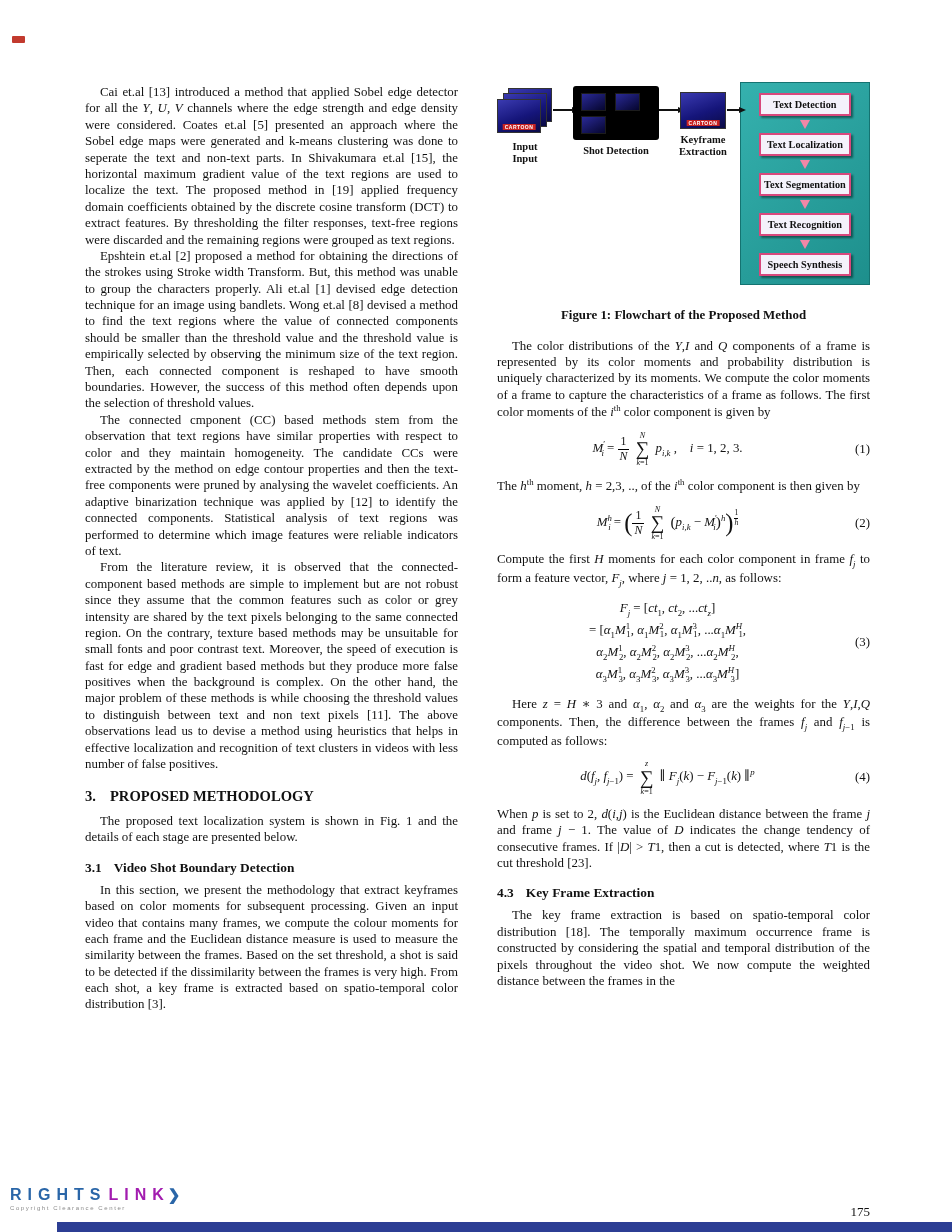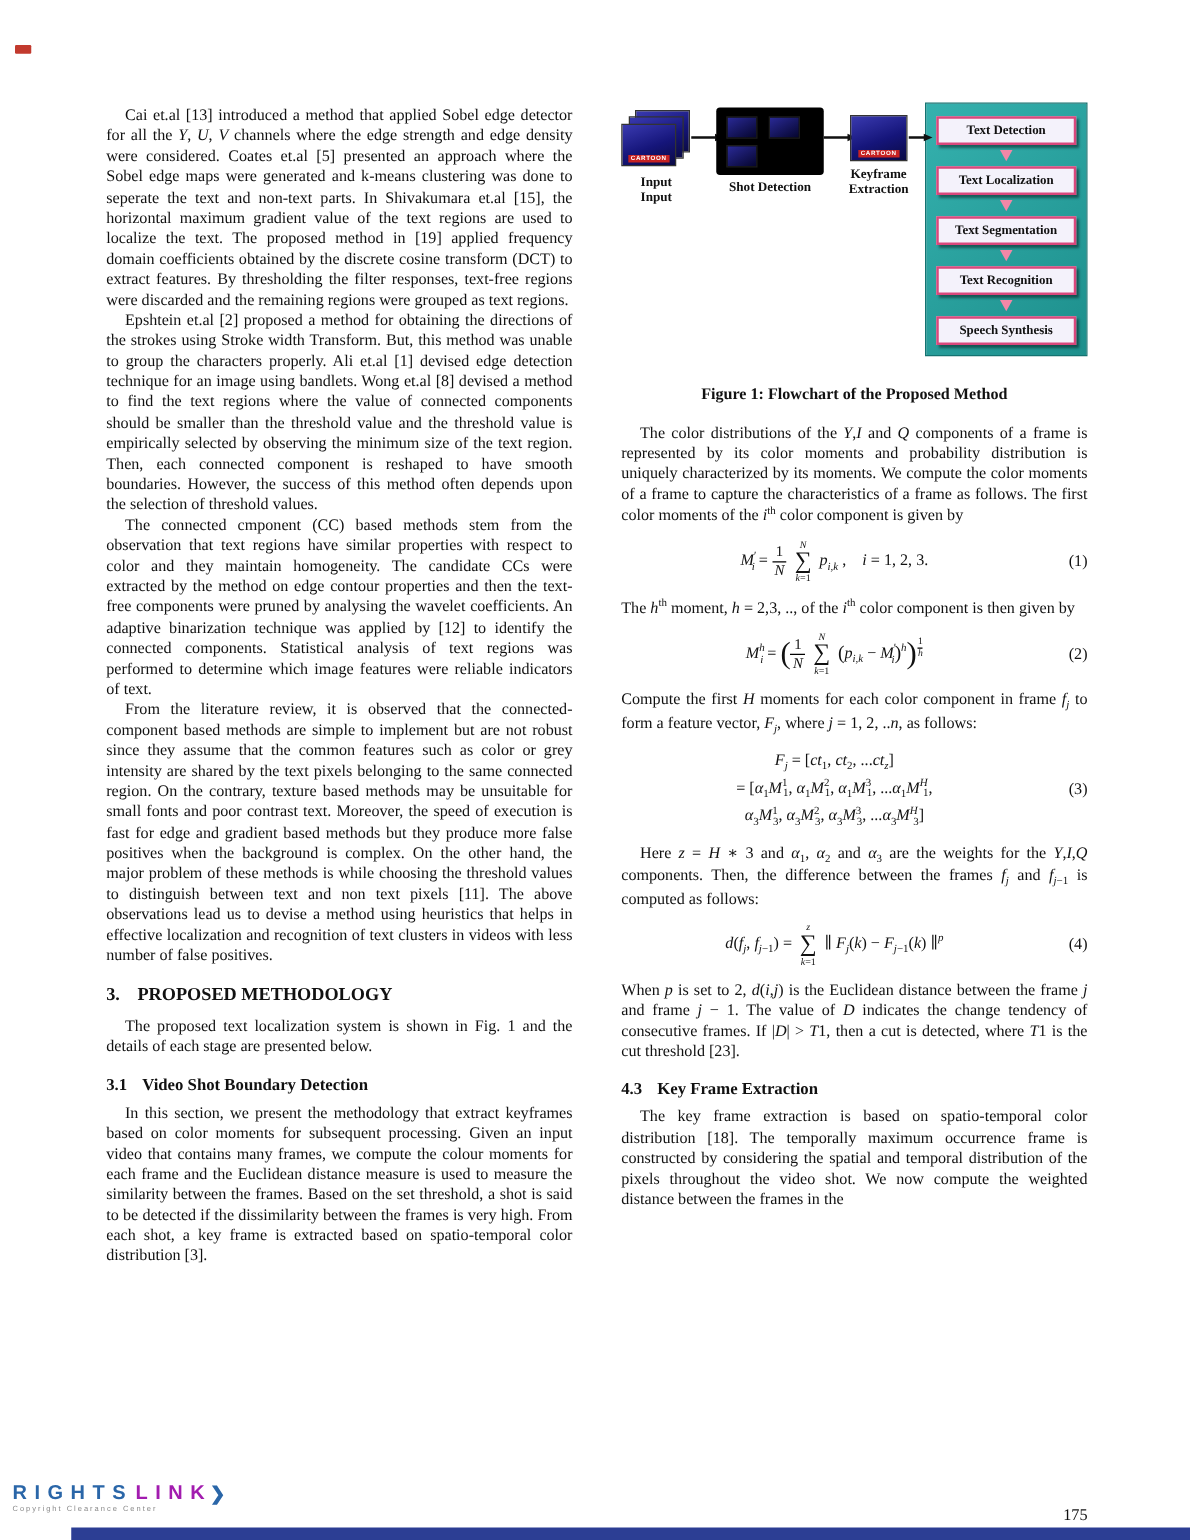--- a/index.html
+++ b/index.html
@@ -49,21 +49,21 @@
   .m1{left:8px;top:7px;} .m2{left:42px;top:7px;} .m3{left:8px;top:30px;}
   .thumb.key{width:46px;height:37px;margin-top:10px;}
   .fc-label{margin-top:5px;font-size:10.5px;font-weight:bold;text-align:center;line-height:1.15;}
   .lbl-line{display:block;}
   .harrow{width:20px;height:1.6px;background:#111;position:relative;margin-top:27px;flex:none;}
   .harrow.short{width:13px;}
   .harrow::after{content:'';position:absolute;right:-6px;top:50%;transform:translateY(-50%);
                  border-left:7px solid #111;border-top:3.6px solid transparent;border-bottom:3.6px solid transparent;}
   .fc-box{width:134px;box-sizing:border-box;background:linear-gradient(135deg,var(--teal,#35b1ae),#1d8f8c);
           border:1px solid #147371;padding:10px 0 8px;display:flex;flex-direction:column;align-items:center;}
-  .fc-step{width:112px;box-sizing:border-box;background:#f4f2fb;border:2px solid var(--step_border,#d8487c);
+  .fc-step{width:92px;box-sizing:border-box;background:#f4f2fb;border:2px solid var(--step_border,#d8487c);
            box-shadow:2px 2px 2px rgba(0,0,0,0.45);font-weight:bold;font-size:10.3px;text-align:center;padding:3px 1px;}
   .varrow{width:0;height:0;border-left:5.5px solid transparent;border-right:5.5px solid transparent;
           border-top:9px solid var(--arrow,#f287a7);margin:4px 0;}
   .caption{font-weight:bold;text-align:center;font-size:12.9px;margin:22px 6px 14px;text-indent:0;}
   
   .page-num{position:absolute;top:1204px;right:82px;font-size:13px;}
   .rightslink{position:absolute;left:10px;top:1186px;font-family:"Liberation Sans",sans-serif;cursor:pointer;}
   .rl-row{display:flex;align-items:center;}
   .rl-word{font-weight:bold;font-size:16px;color:#2a66a8;letter-spacing:6px;}
   .rl-link{color:#a21caf;margin-left:2px;}
@@ -182,20 +182,21 @@
           </span></div>
       <div class="eq-num">(2)</div>
     </div>
 
     <p class="para noind">Compute the first <i>H</i> moments for each color component in frame <i>f</i><sub><i>j</i></sub> to form a feature vector, <i>F</i><sub><i>j</i></sub>, where <i>j</i> = 1, 2, ..<i>n</i>, as follows:</p>
 
     <div class="eq">
       <div class="eq-body">
           <div class="eql"><i>F</i><sub><i>j</i></sub> = [<i>ct</i><sub>1</sub>, <i>ct</i><sub>2</sub>, ...<i>ct</i><sub><i>z</i></sub>]</div>
           <div class="eql">= [<i>α</i><sub>1</sub><i>M</i><sup>1</sup><sub class="tk">1</sub>, <i>α</i><sub>1</sub><i>M</i><sup>2</sup><sub class="tk">1</sub>, <i>α</i><sub>1</sub><i>M</i><sup>3</sup><sub class="tk">1</sub>, ...<i>α</i><sub>1</sub><i>M</i><sup><i>H</i></sup><sub class="tk">1</sub>,</div>
+          <div class="eql"><i>α</i><sub>2</sub><i>M</i><sup>1</sup><sub class="tk">2</sub>, <i>α</i><sub>2</sub><i>M</i><sup>2</sup><sub class="tk">2</sub>, <i>α</i><sub>2</sub><i>M</i><sup>3</sup><sub class="tk">2</sub>, ...<i>α</i><sub>2</sub><i>M</i><sup><i>H</i></sup><sub class="tk">2</sub>,</div>
           <div class="eql"><i>α</i><sub>3</sub><i>M</i><sup>1</sup><sub class="tk">3</sub>, <i>α</i><sub>3</sub><i>M</i><sup>2</sup><sub class="tk">3</sub>, <i>α</i><sub>3</sub><i>M</i><sup>3</sup><sub class="tk">3</sub>, ...<i>α</i><sub>3</sub><i>M</i><sup><i>H</i></sup><sub class="tk">3</sub>]</div>
         </div>
       <div class="eq-num">(3)</div>
     </div>
 
     <p class="para">Here <i>z</i> = <i>H</i> ∗ 3 and <i>α</i><sub>1</sub>, <i>α</i><sub>2</sub> and <i>α</i><sub>3</sub> are the weights for the <i>Y</i>,<i>I</i>,<i>Q</i> components. Then, the difference between the frames <i>f</i><sub><i>j</i></sub> and <i>f</i><sub><i>j</i>−1</sub> is computed as follows:</p>
 
     <div class="eq">
       <div class="eq-body"><i>d</i>(<i>f</i><sub><i>j</i></sub>, <i>f</i><sub><i>j</i>−1</sub>) = <span class="bigop">
             <span class="lim"><i>z</i></span>

